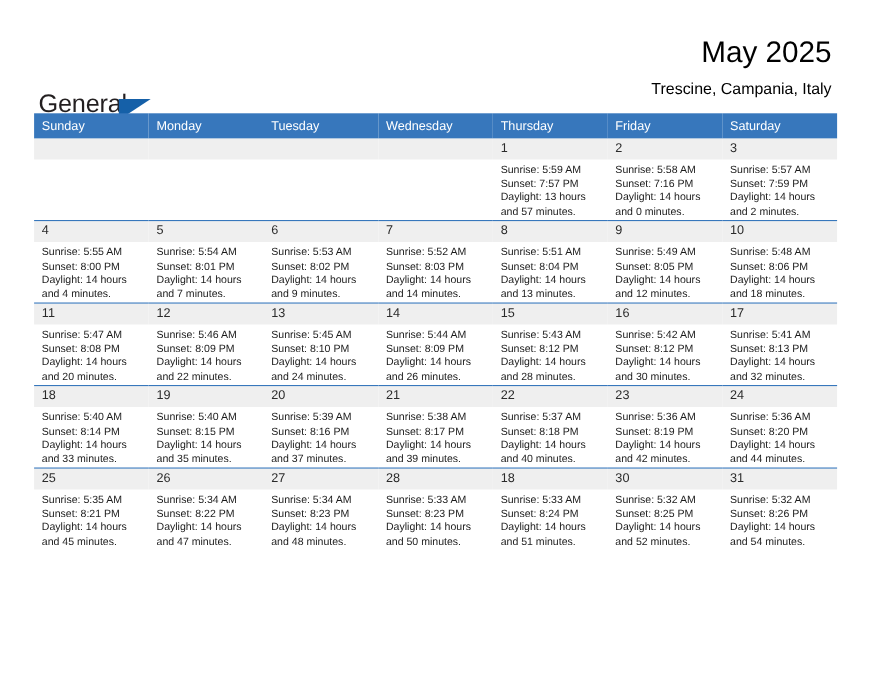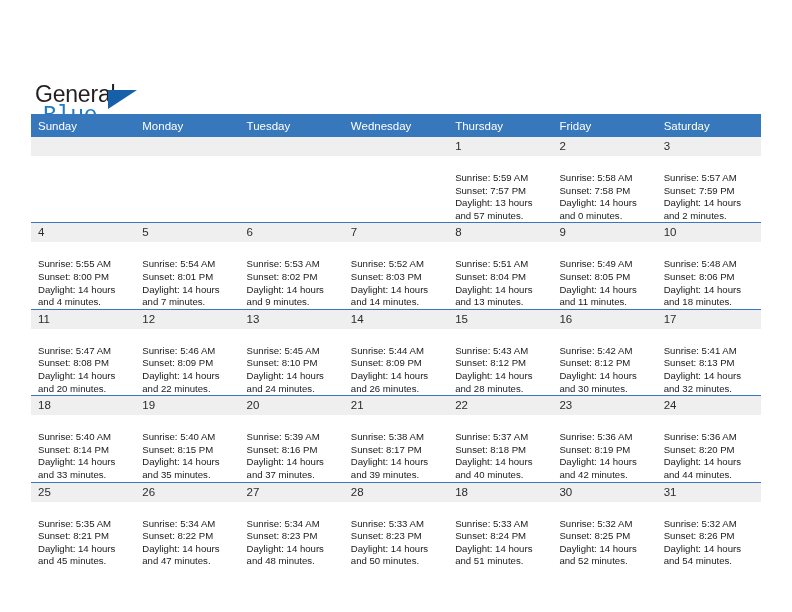--- a/index.html
+++ b/index.html
@@ -77,21 +77,21 @@
     color: #000;
     line-height: 22px;
     margin-top: 6px;
     white-space: nowrap;
   }
 
   
   .calendar {
     position: absolute;
     left: 31px;
-    top: 114px;
+    top: 103px;
     width: 730px;
     border-collapse: collapse;
     table-layout: fixed;
   }
   .calendar th {
     background: #3777bc;
     color: #ffffff;
     font-weight: normal;
     font-size: 11.5px;
     text-align: left;
@@ -115,39 +115,43 @@
     font-size: 11.5px;
     color: #2b2b2b;
     padding: 3px 0 3px 7px;
     line-height: 13px;
     min-height: 13px;
   }
   .daynum.empty {
     color: transparent;
   }
   .cellinfo {
-    padding: 16px 6px 0 7px;
+    padding: 4px 6px 0 7px;
     font-size: 9.6px;
     line-height: 12.6px;
     color: #1a1a1a;
   }
   .cellinfo div {
     white-space: nowrap;
   }
 </style>
 </head>
 <body>
 
 <div class="page">
 
   <div class="topbar">
     <div class="logo">
       <span class="logo-general">General</span>
       <span class="logo-tri"></span>
       <span class="logo-blue">Blue</span>
+    </div>
+    <div class="title-block">
+      <div class="cal-title">May 2025</div>
+      <div class="cal-subtitle">Trescine, Campania, Italy</div>
     </div>
   </div>
 
   <table class="calendar">
     <thead>
       <tr>
         <th>Sunday</th>
         <th>Monday</th>
         <th>Tuesday</th>
         <th>Wednesday</th>
@@ -176,21 +180,21 @@
               <div>Sunrise: 5:59 AM</div>
               <div>Sunset: 7:57 PM</div>
               <div>Daylight: 13 hours</div>
               <div>and 57 minutes.</div>
             </div>
           </td>
           <td>
             <div class="daynum">2</div>
             <div class="cellinfo">
               <div>Sunrise: 5:58 AM</div>
-              <div>Sunset: 7:58 PM</div>
+              <div>Sunset: 7:16 PM</div>
               <div>Daylight: 14 hours</div>
               <div>and 0 minutes.</div>
             </div>
           </td>
           <td>
             <div class="daynum">3</div>
             <div class="cellinfo">
               <div>Sunrise: 5:57 AM</div>
               <div>Sunset: 7:59 PM</div>
               <div>Daylight: 14 hours</div>
@@ -243,21 +247,21 @@
               <div>Daylight: 14 hours</div>
               <div>and 13 minutes.</div>
             </div>
           </td>
           <td>
             <div class="daynum">9</div>
             <div class="cellinfo">
               <div>Sunrise: 5:49 AM</div>
               <div>Sunset: 8:05 PM</div>
               <div>Daylight: 14 hours</div>
-              <div>and 11 minutes.</div>
+              <div>and 12 minutes.</div>
             </div>
           </td>
           <td>
             <div class="daynum">10</div>
             <div class="cellinfo">
               <div>Sunrise: 5:48 AM</div>
               <div>Sunset: 8:06 PM</div>
               <div>Daylight: 14 hours</div>
               <div>and 18 minutes.</div>
             </div>

